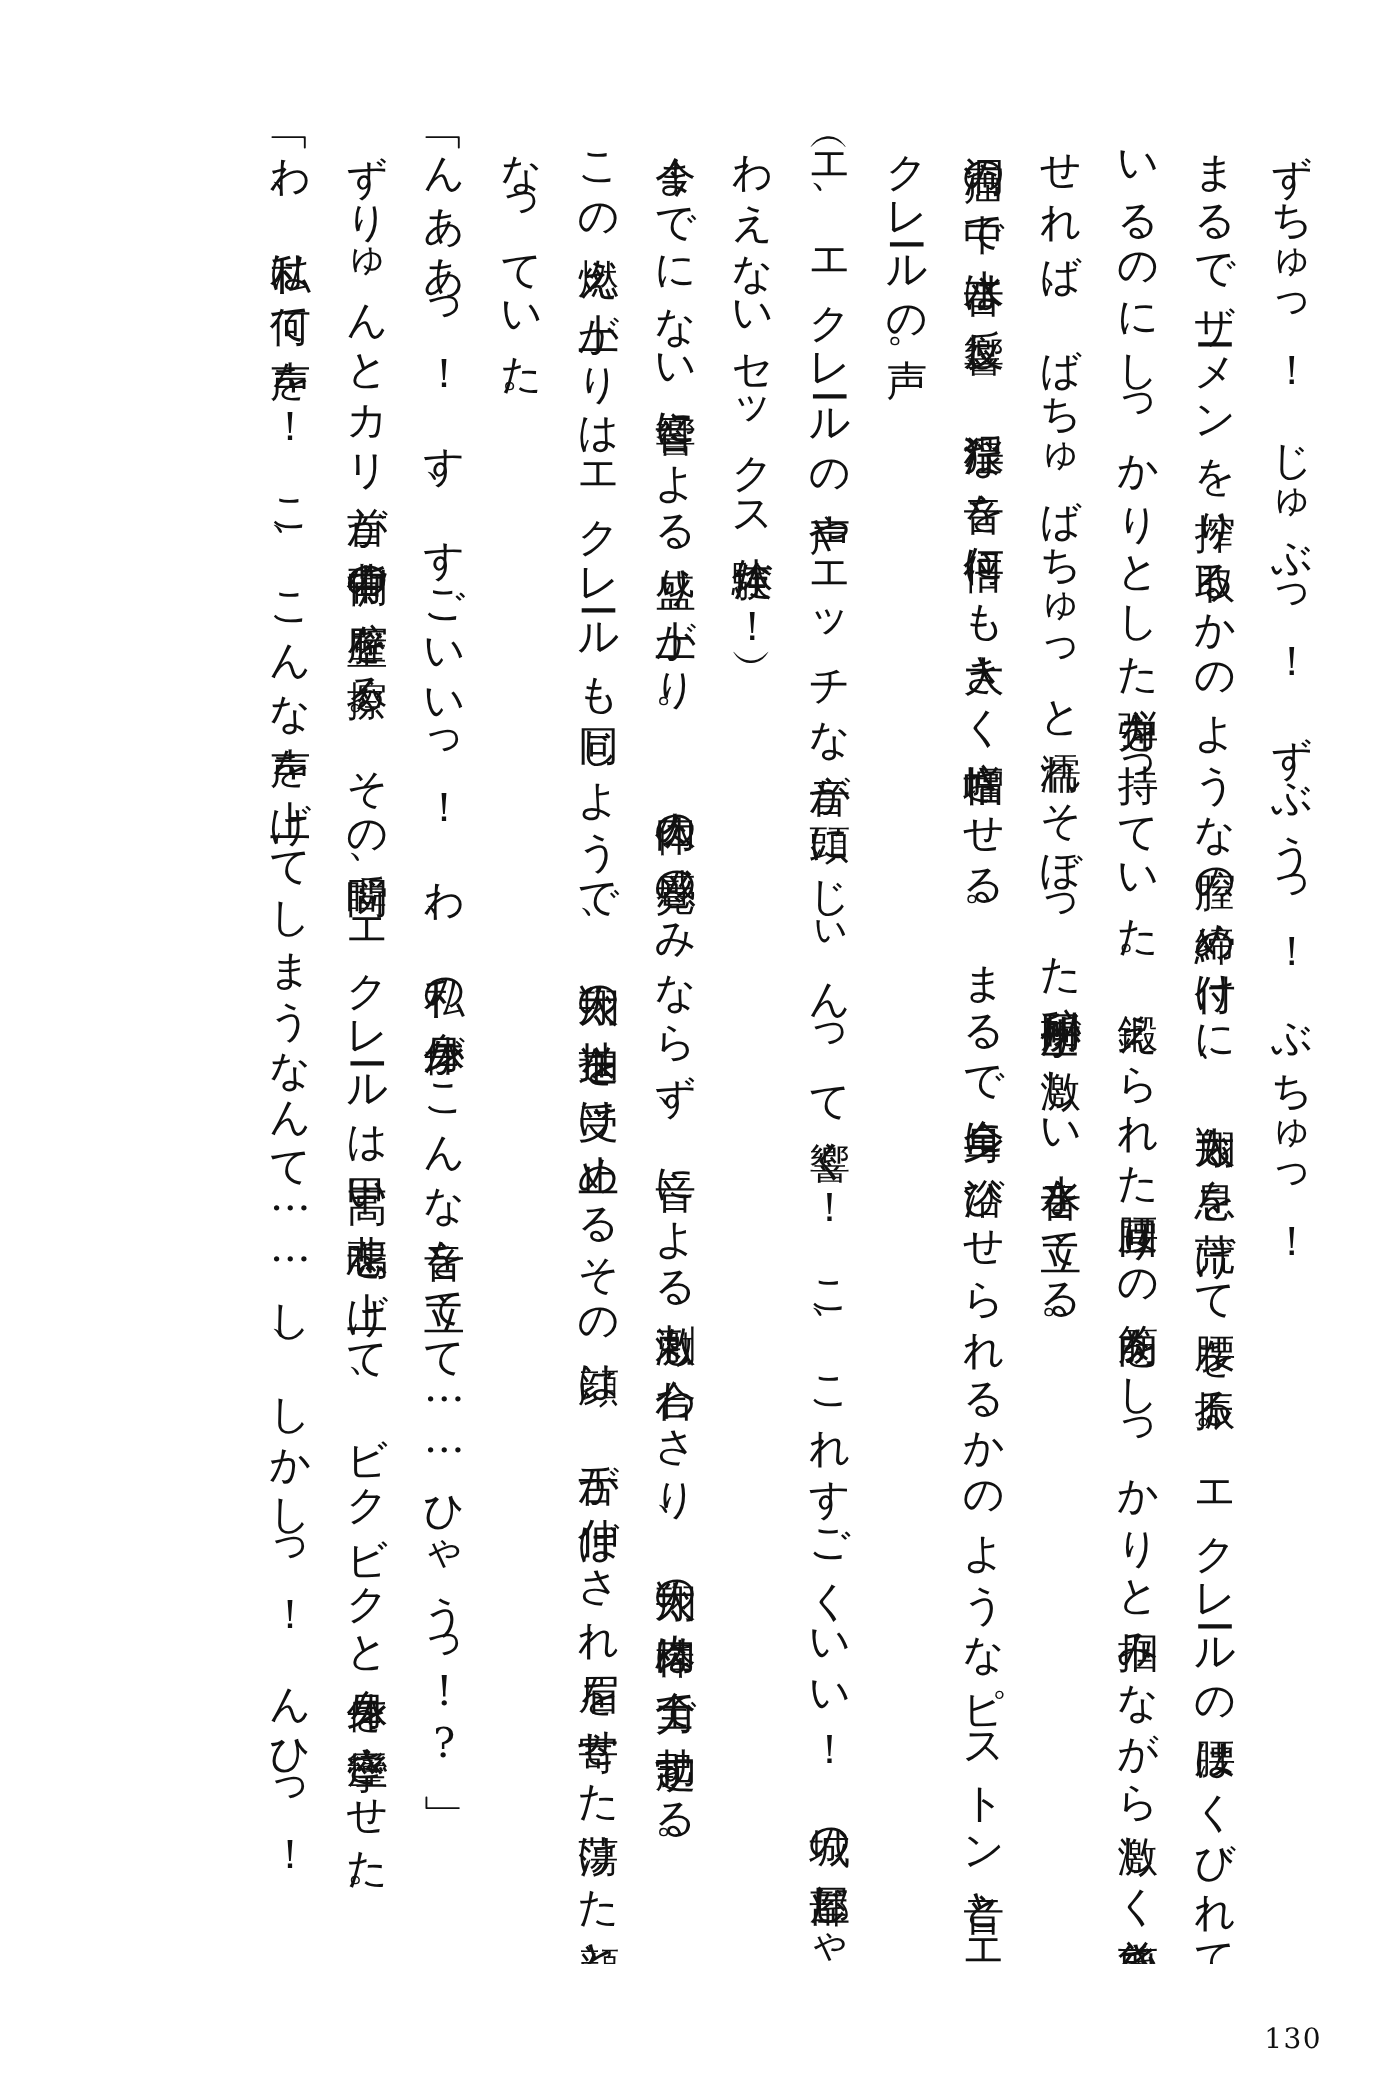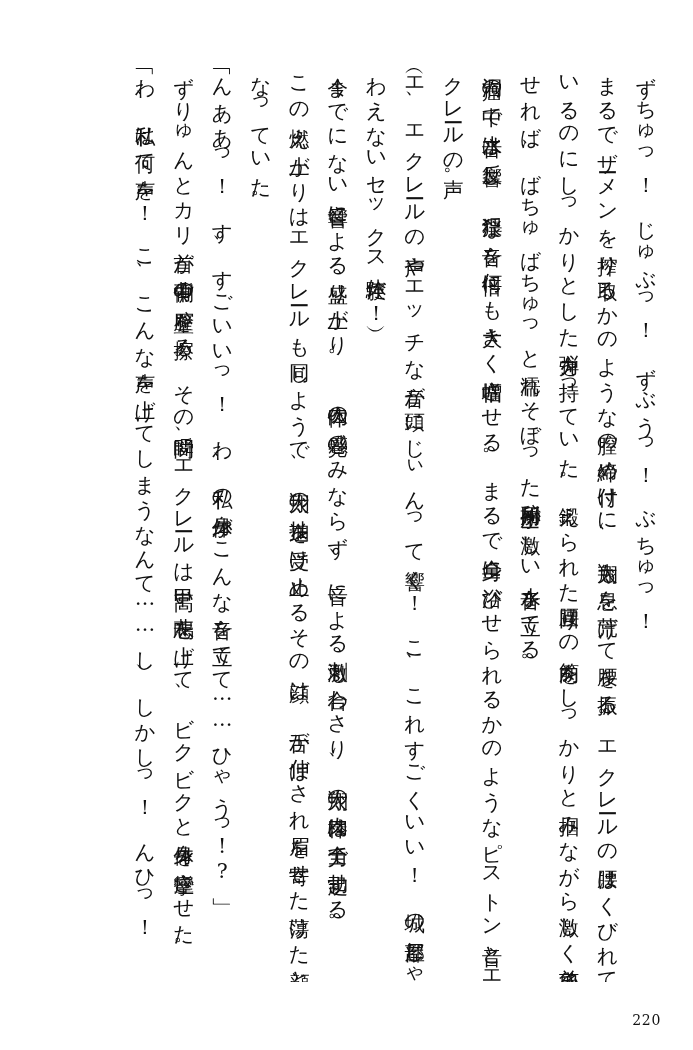--- a/index.html
+++ b/index.html
@@ -64,15 +64,15 @@
     <p class="noindent">まるでザーメンを搾り取るかのような膣の締め付けに、翔太も息を荒げて腰を振る。エクレールの腰はくびれているのにしっかりとした弾力を持っていた。鍛えられた腰回りの筋肉をしっかりと掴みながら激しく前後させれば、ばちゅばちゅっと濡れそぼった秘所同士が激しい水音を立てる。</p>
     <p class="noindent">洞窟の中で水音は反響し、淫猥な音を何倍にも大きく増幅させる。まるで全身に浴びせられるかのようなピストン音とエクレールの声。</p>
     <p class="noindent">（エ、エクレールの声やエッチな音が頭にじぃんって響く！　こ、これすごくいい！　城の部屋じゃ味わえないセックス体験だ！）</p>
     <p class="noindent">今までにない音響による盛り上がり。　肉体の感覚のみならず、音による刺激も合わさり、翔太の肉棒は全力で勃起する。</p>
     <p class="noindent">この燃え上がりはエクレールも同じようで、翔太の抽送を受け止めるその顔は、舌が伸ばされ眉を寄せた蕩けた顔となっていた。</p>
     <p class="noindent">「んああっ！　す、すごいいっ！　わ、私の身体がこんな音を立てて……ひゃうっ!?」</p>
     <p class="noindent">ずりゅんとカリ首が背中側の膣壁を擦る。その瞬間、エクレールは甲高い悲鳴を上げて、ビクビクと身体を痙攣させた。</p>
     <p class="noindent">「わ、私は何て声を！　こ、こんな声を上げてしまうなんて……し、しかしっ！　んひっ！</p>
   </div>
 
-  <div class="page-number">220</div>
+  <div class="page-number">130</div>
 
 </div>
 
 </body></html>

